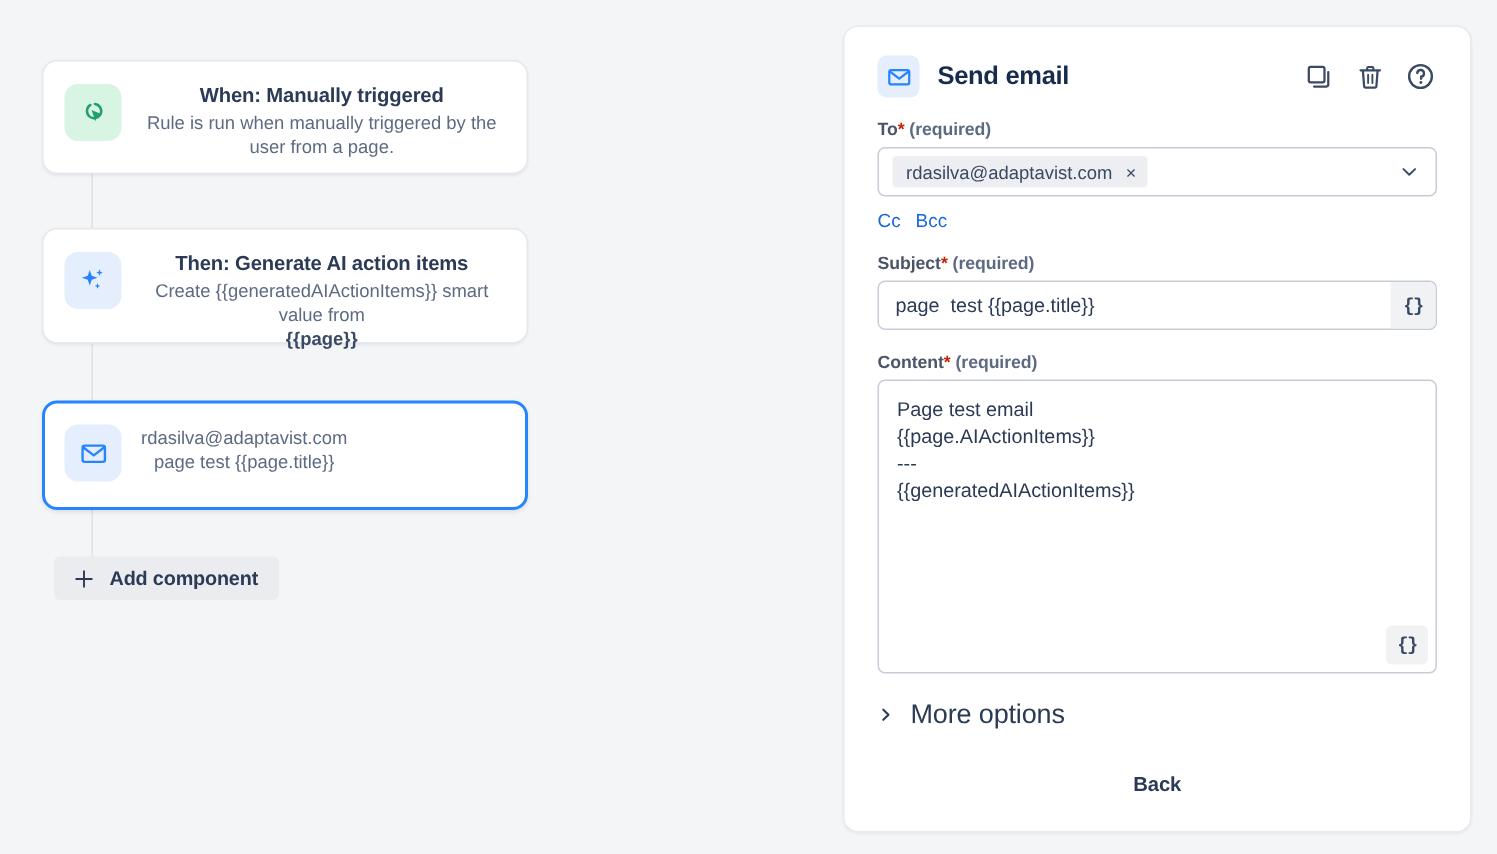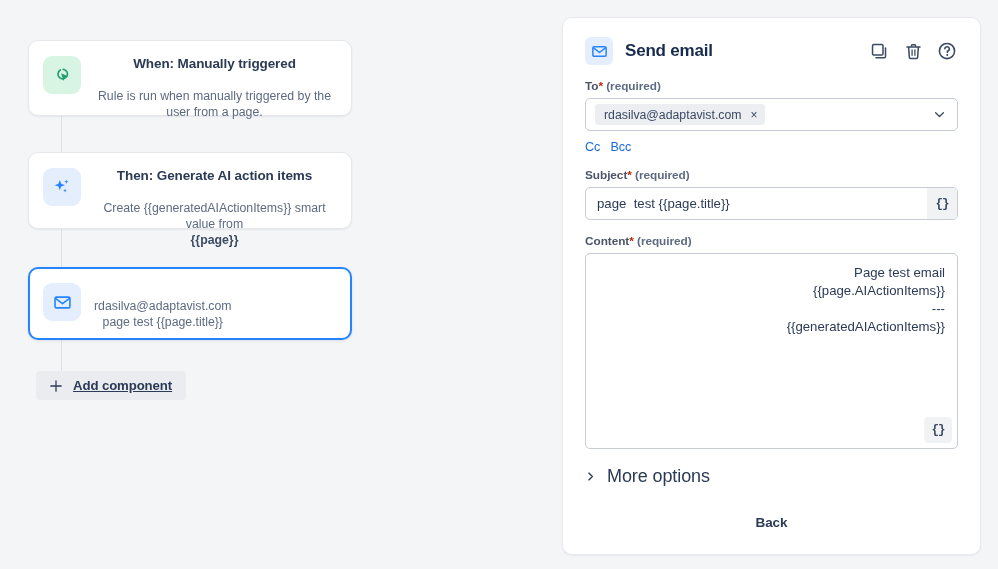--- a/index.html
+++ b/index.html
@@ -74,21 +74,21 @@
     font-size: 13.5px;
     font-weight: bold;
     color: #2b3a55;
     line-height: 17px;
     letter-spacing: -0.1px;
   }
   .card-sub {
     font-size: 12.3px;
     color: #5d6b82;
     line-height: 16px;
-    margin-top: 16px;
+    margin-top: 2px;
     white-space: pre-line;
   }
   .card-sub-strong {
     font-size: 12.3px;
     color: #3b4a63;
     font-weight: bold;
     line-height: 16px;
   }
 
   .add-component {
@@ -104,21 +104,20 @@
     border-radius: 4px;
     padding: 0 14px 0 12px;
     cursor: pointer;
     font-family: inherit;
   }
   .add-component .label {
     font-size: 13.2px;
     font-weight: bold;
     color: #2b3a55;
     letter-spacing: -0.1px;
-    text-decoration: underline;
   }
 
   
   #panel {
     position: absolute;
     left: 562px;
     top: 17px;
     width: 419px;
     height: 538px;
     box-sizing: border-box;
@@ -248,21 +247,20 @@
   .content-wrap { margin-top: 14px; }
   .textarea-box {
     box-sizing: border-box;
     width: 100%;
     height: 196px;
     border: 1px solid #c7ccd6;
     border-radius: 5px;
     background: #fff;
     position: relative;
     padding: 10px 12px;
-    text-align: right;
   }
   .textarea-text {
     font-size: 13.2px;
     color: #2b3a55;
     line-height: 18px;
     white-space: pre-line;
   }
   .ta-smartval {
     position: absolute;
     right: 5px;

